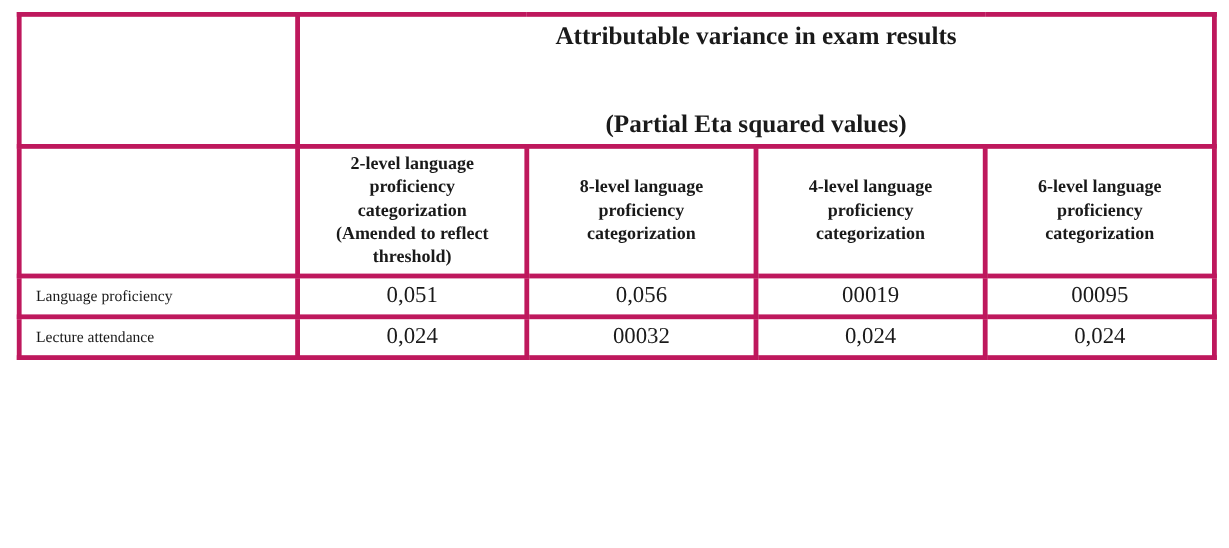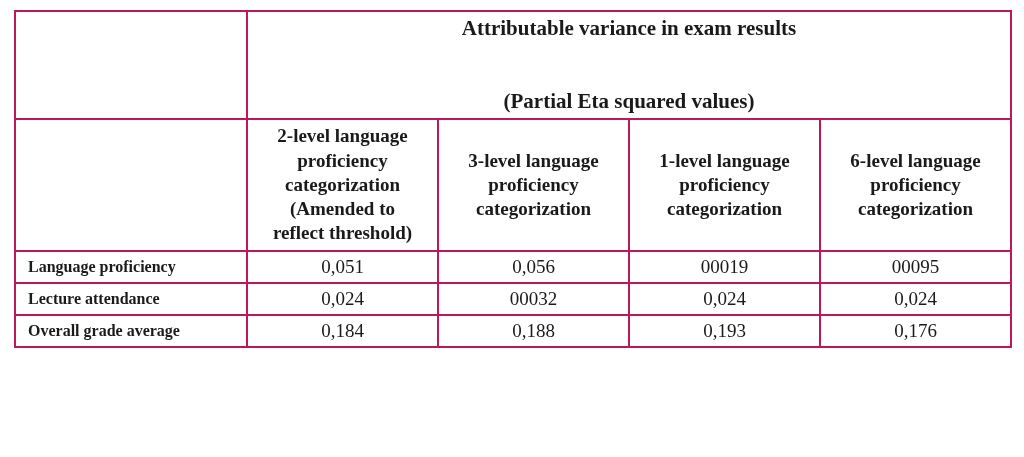--- a/index.html
+++ b/index.html
@@ -23,21 +23,21 @@
     padding: 10px 14px 10px 14px;
   }
   table.eta-table {
     border-collapse: collapse;
     width: 996px;
     table-layout: fixed;
     background: #ffffff;
   }
   table.eta-table td,
   table.eta-table th {
-    border: 2px solid #be185d;
+    border: 4px solid #be185d;
     padding: 4px 12px;
     vertical-align: middle;
   }
   
   col.c-label { width: 232px; }
   col.c-data  { width: 191px; }
 
   .span-title {
     text-align: center;
     font-weight: bold;
@@ -49,29 +49,29 @@
   .span-title .line2 {
     display: block;
     margin-top: 47px;
   }
   .corner-cell {
     background: #ffffff;
   }
   .col-head {
     text-align: center;
     font-weight: bold;
-    font-size: 19px;
+    font-size: 15px;
     line-height: 1.28;
     vertical-align: top;
     padding-top: 8px;
     padding-bottom: 8px;
   }
   .row-label {
-    font-weight: bold;
-    font-size: 16px;
+    font-weight: normal;
+    font-size: 13px;
     line-height: 1.2;
     text-align: left;
     padding-left: 10px;
     vertical-align: middle;
   }
   .data-cell {
     text-align: center;
     font-size: 19px;
     font-weight: normal;
     vertical-align: middle;
@@ -100,24 +100,24 @@
           <span>Attributable variance in exam results</span>
           <span class="line2">(Partial Eta squared values)</span>
         </td>
       </tr>
       <tr>
         <td class="corner-cell"></td>
         <td class="col-head">
           <span class="head-wrap">2-level language proficiency categorization (Amended to reflect threshold)</span>
         </td>
         <td class="col-head">
-          <span class="head-wrap">3-level language proficiency categorization</span>
+          <span class="head-wrap">8-level language proficiency categorization</span>
         </td>
         <td class="col-head">
-          <span class="head-wrap">1-level language proficiency categorization</span>
+          <span class="head-wrap">4-level language proficiency categorization</span>
         </td>
         <td class="col-head">
           <span class="head-wrap">6-level language proficiency categorization</span>
         </td>
       </tr>
 
       <tr>
         <td class="row-label">Language proficiency</td>
         <td class="data-cell">0,051</td>
         <td class="data-cell">0,056</td>
@@ -126,22 +126,15 @@
       </tr>
 
       <tr>
         <td class="row-label">Lecture attendance</td>
         <td class="data-cell">0,024</td>
         <td class="data-cell">00032</td>
         <td class="data-cell">0,024</td>
         <td class="data-cell">0,024</td>
       </tr>
 
-      <tr>
-        <td class="row-label">Overall grade average</td>
-        <td class="data-cell">0,184</td>
-        <td class="data-cell">0,188</td>
-        <td class="data-cell">0,193</td>
-        <td class="data-cell">0,176</td>
-      </tr>
     </tbody>
   </table>
 </div>
 
 </body></html>

